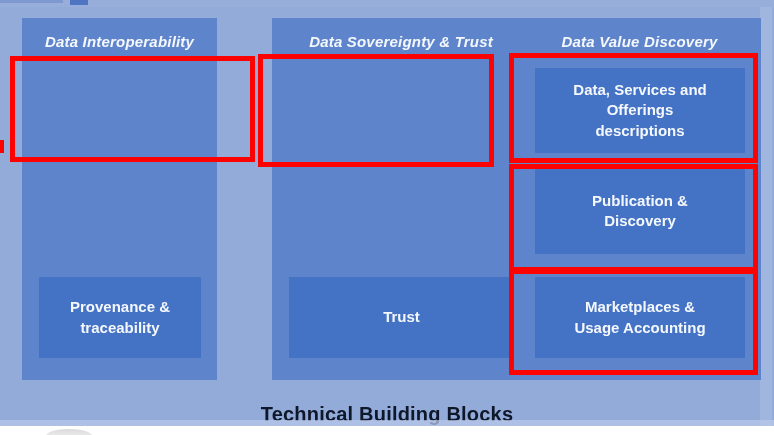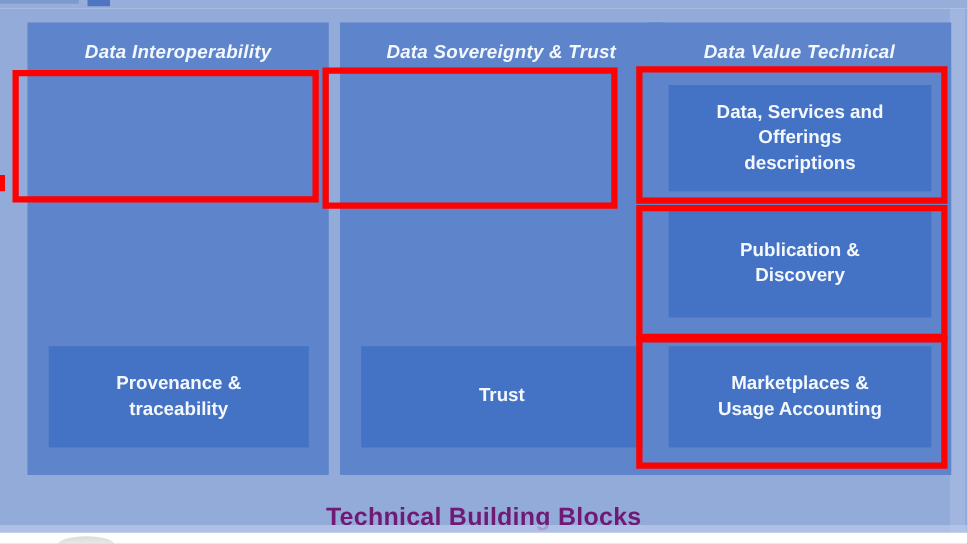--- a/index.html
+++ b/index.html
@@ -13,21 +13,21 @@
   .frag-a{position:absolute;left:0;top:0;width:63px;height:3px;background:#7E99D0;}
   .frag-b{position:absolute;left:70px;top:0;width:18px;height:5px;background:#4F74C1;}
 
   
   .panel{position:absolute;left:0;top:7px;width:774px;height:419px;background:#92ABD9;}
   .panel-edge{position:absolute;left:0;top:413px;width:774px;height:6px;background:#B7C7E8;opacity:.75;}
   .right-sheen{position:absolute;right:2px;top:0;width:12px;height:419px;background:rgba(255,255,255,0.14);}
 
   
   .column{position:absolute;top:11px;height:362px;background:#5E84CB;}
-  .col1{left:22px;width:241px;}
+  .col1{left:22px;width:195px;}
   .col2{left:272px;width:258px;}
   .col3{left:518px;width:243px;}
   .col-header{
     position:absolute;top:6px;left:0;right:0;height:34px;
     display:flex;align-items:center;justify-content:center;
     color:#F4F8FD;font-style:italic;font-weight:bold;font-size:15px;letter-spacing:.2px;
   }
   
   .block{
     position:absolute;left:17px;right:16px;background:#4472C4;
@@ -44,21 +44,21 @@
   .hl-1{left:10px;top:56px;width:245px;height:106px;}
   .hl-2{left:258px;top:54px;width:236px;height:113px;}
   .hl-3{left:509px;top:53px;width:249px;height:110px;}
   .hl-4{left:509px;top:164px;width:249px;height:108px;}
   .hl-5{left:509px;top:269px;width:249px;height:106px;}
   .hl-frag{position:absolute;left:0;top:140px;width:4px;height:13px;background:#FE0101;z-index:20;}
 
   
   .footer-title{
     position:absolute;left:0;top:396px;width:774px;
-    text-align:center;color:#701a75;font-weight:bold;font-size:20px;letter-spacing:.2px;
+    text-align:center;color:#0f172a;font-weight:bold;font-size:20px;letter-spacing:.2px;
   }
 
   
   .logo-smudge{
     position:absolute;left:46px;top:429px;width:46px;height:14px;
     border-radius:50%;background:linear-gradient(#b5b5b5,#f7f7f7);opacity:.5;
   }
 </style>
 </head>
 <body>
@@ -76,21 +76,21 @@
     <div class="block row3">Provenance &amp;
 traceability</div>
   </div>
 
   <div class="column col2">
     <div class="col-header">Data Sovereignty &amp; Trust</div>
     <div class="block row3">Trust</div>
   </div>
 
   <div class="column col3">
-    <div class="col-header">Data Value Technical</div>
+    <div class="col-header">Data Value Discovery</div>
     <div class="block row1">Data, Services and
 Offerings
 descriptions</div>
     <div class="block row2">Publication &amp;
 Discovery</div>
     <div class="block row3">Marketplaces &amp;
 Usage Accounting</div>
   </div>
 
   <div class="footer-title">Technical Building Blocks</div>

